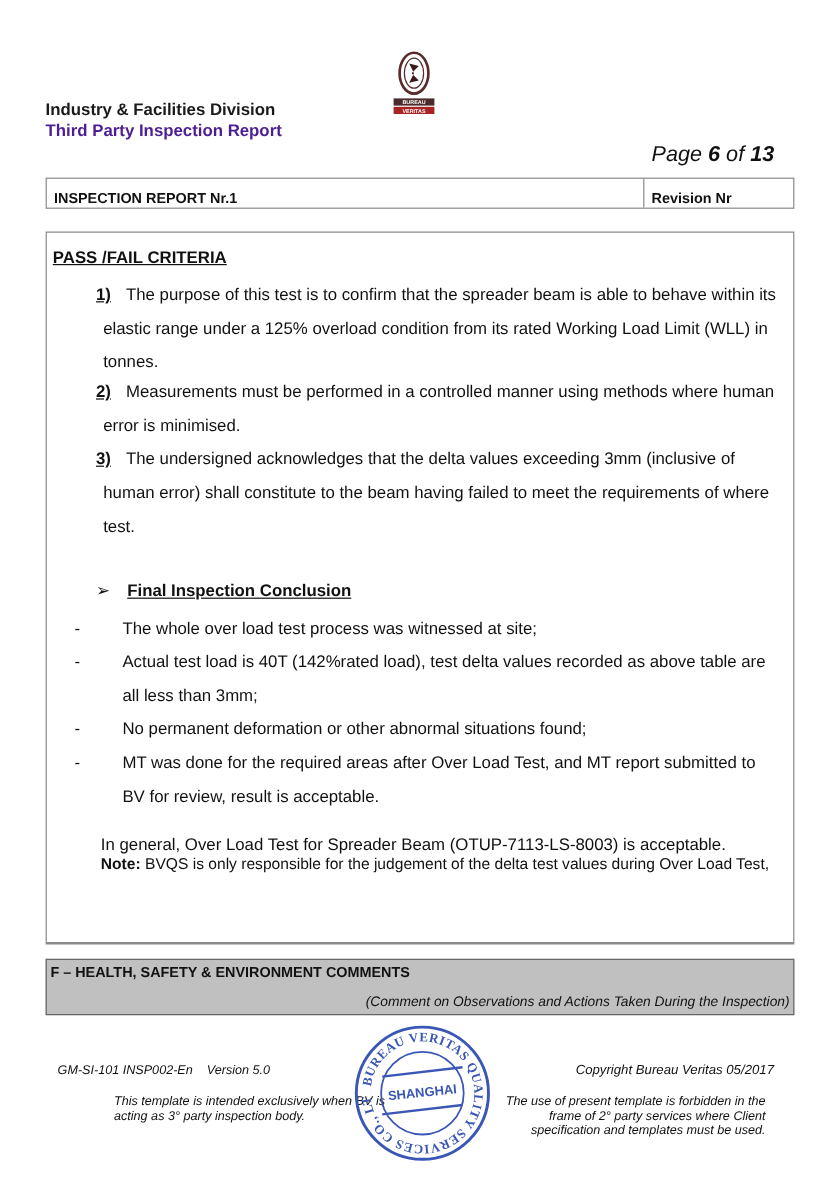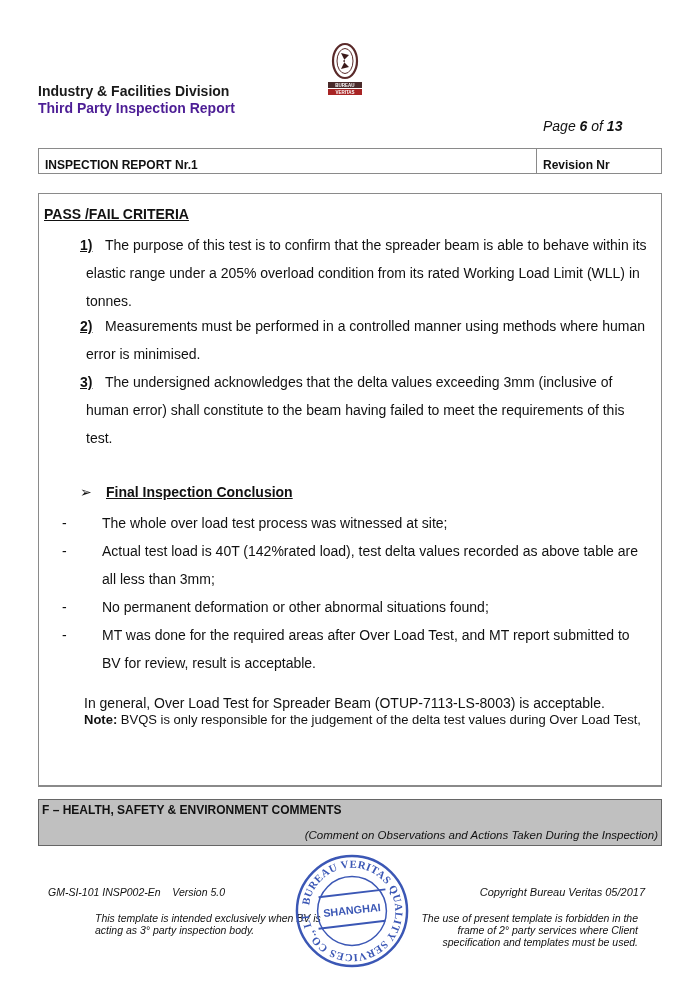--- a/index.html
+++ b/index.html
@@ -5,21 +5,21 @@
   html, body { margin: 0; padding: 0; background: #ffffff; }
   body { width: 700px; height: 990px; position: relative; overflow: hidden;
          font-family: "Liberation Sans", sans-serif; color: #111; }
   .abs { position: absolute; }
 
   .division { left: 38px; top: 83px; font-size: 14px; font-weight: bold; color: #1a1a1a; }
   .subtitle { left: 38px; top: 100px; font-size: 14px; font-weight: bold; color: #4c1d95; }
 
   .logo { left: 322px; top: 42px; width: 46px; height: 56px; }
 
-  .page-num { left: 543px; top: 118px; font-size: 14px; font-style: italic; color: #111; }
+  .page-num { left: 543px; top: 118px; font-size: 18px; font-style: italic; color: #111; }
   .page-num b { font-weight: bold; }
 
   .report-bar { left: 38px; top: 148px; width: 624px; height: 26px; border: 1.5px solid #8a8a8a;
                 box-sizing: border-box; display: flex; }
   .report-bar .cell-main { flex: 1; border-right: 1.5px solid #8a8a8a; font-size: 12px; font-weight: bold;
                 padding: 9px 0 0 6px; box-sizing: border-box; }
   .report-bar .cell-rev { width: 124px; font-size: 12px; font-weight: bold; padding: 9px 0 0 6px; box-sizing: border-box; }
 
   .criteria-box { left: 38px; top: 193px; width: 624px; height: 594px; border: 1.5px solid #8a8a8a;
                   border-bottom-width: 2px; box-sizing: border-box; }
@@ -87,30 +87,30 @@
 <div class="abs report-bar">
   <div class="cell-main">INSPECTION REPORT Nr.1</div>
   <div class="cell-rev">Revision Nr</div>
 </div>
 
 <div class="abs criteria-box"></div>
 <div class="abs crit-title">PASS /FAIL CRITERIA</div>
 
 <div class="abs num-item item1">
   <div><span class="num-marker">1)</span><span>The purpose of this test is to confirm that the spreader beam is able to behave within its</span></div>
-  <div class="indent-line">elastic range under a 205% overload condition from its rated Working Load Limit (WLL) in</div>
+  <div class="indent-line">elastic range under a 125% overload condition from its rated Working Load Limit (WLL) in</div>
   <div class="indent-line">tonnes.</div>
 </div>
 <div class="abs num-item item2">
   <div><span class="num-marker">2)</span><span>Measurements must be performed in a controlled manner using methods where human</span></div>
   <div class="indent-line">error is minimised.</div>
 </div>
 <div class="abs num-item item3">
   <div><span class="num-marker">3)</span><span>The undersigned acknowledges that the delta values exceeding 3mm (inclusive of</span></div>
-  <div class="indent-line">human error) shall constitute to the beam having failed to meet the requirements of this</div>
+  <div class="indent-line">human error) shall constitute to the beam having failed to meet the requirements of where</div>
   <div class="indent-line">test.</div>
 </div>
 
 <div class="abs conclusion-head">
   <span class="arrow">➢</span><span class="t">Final Inspection Conclusion</span>
 </div>
 
 <div class="abs bullets">
   <div class="bullet">
     <span class="dash">-</span>

